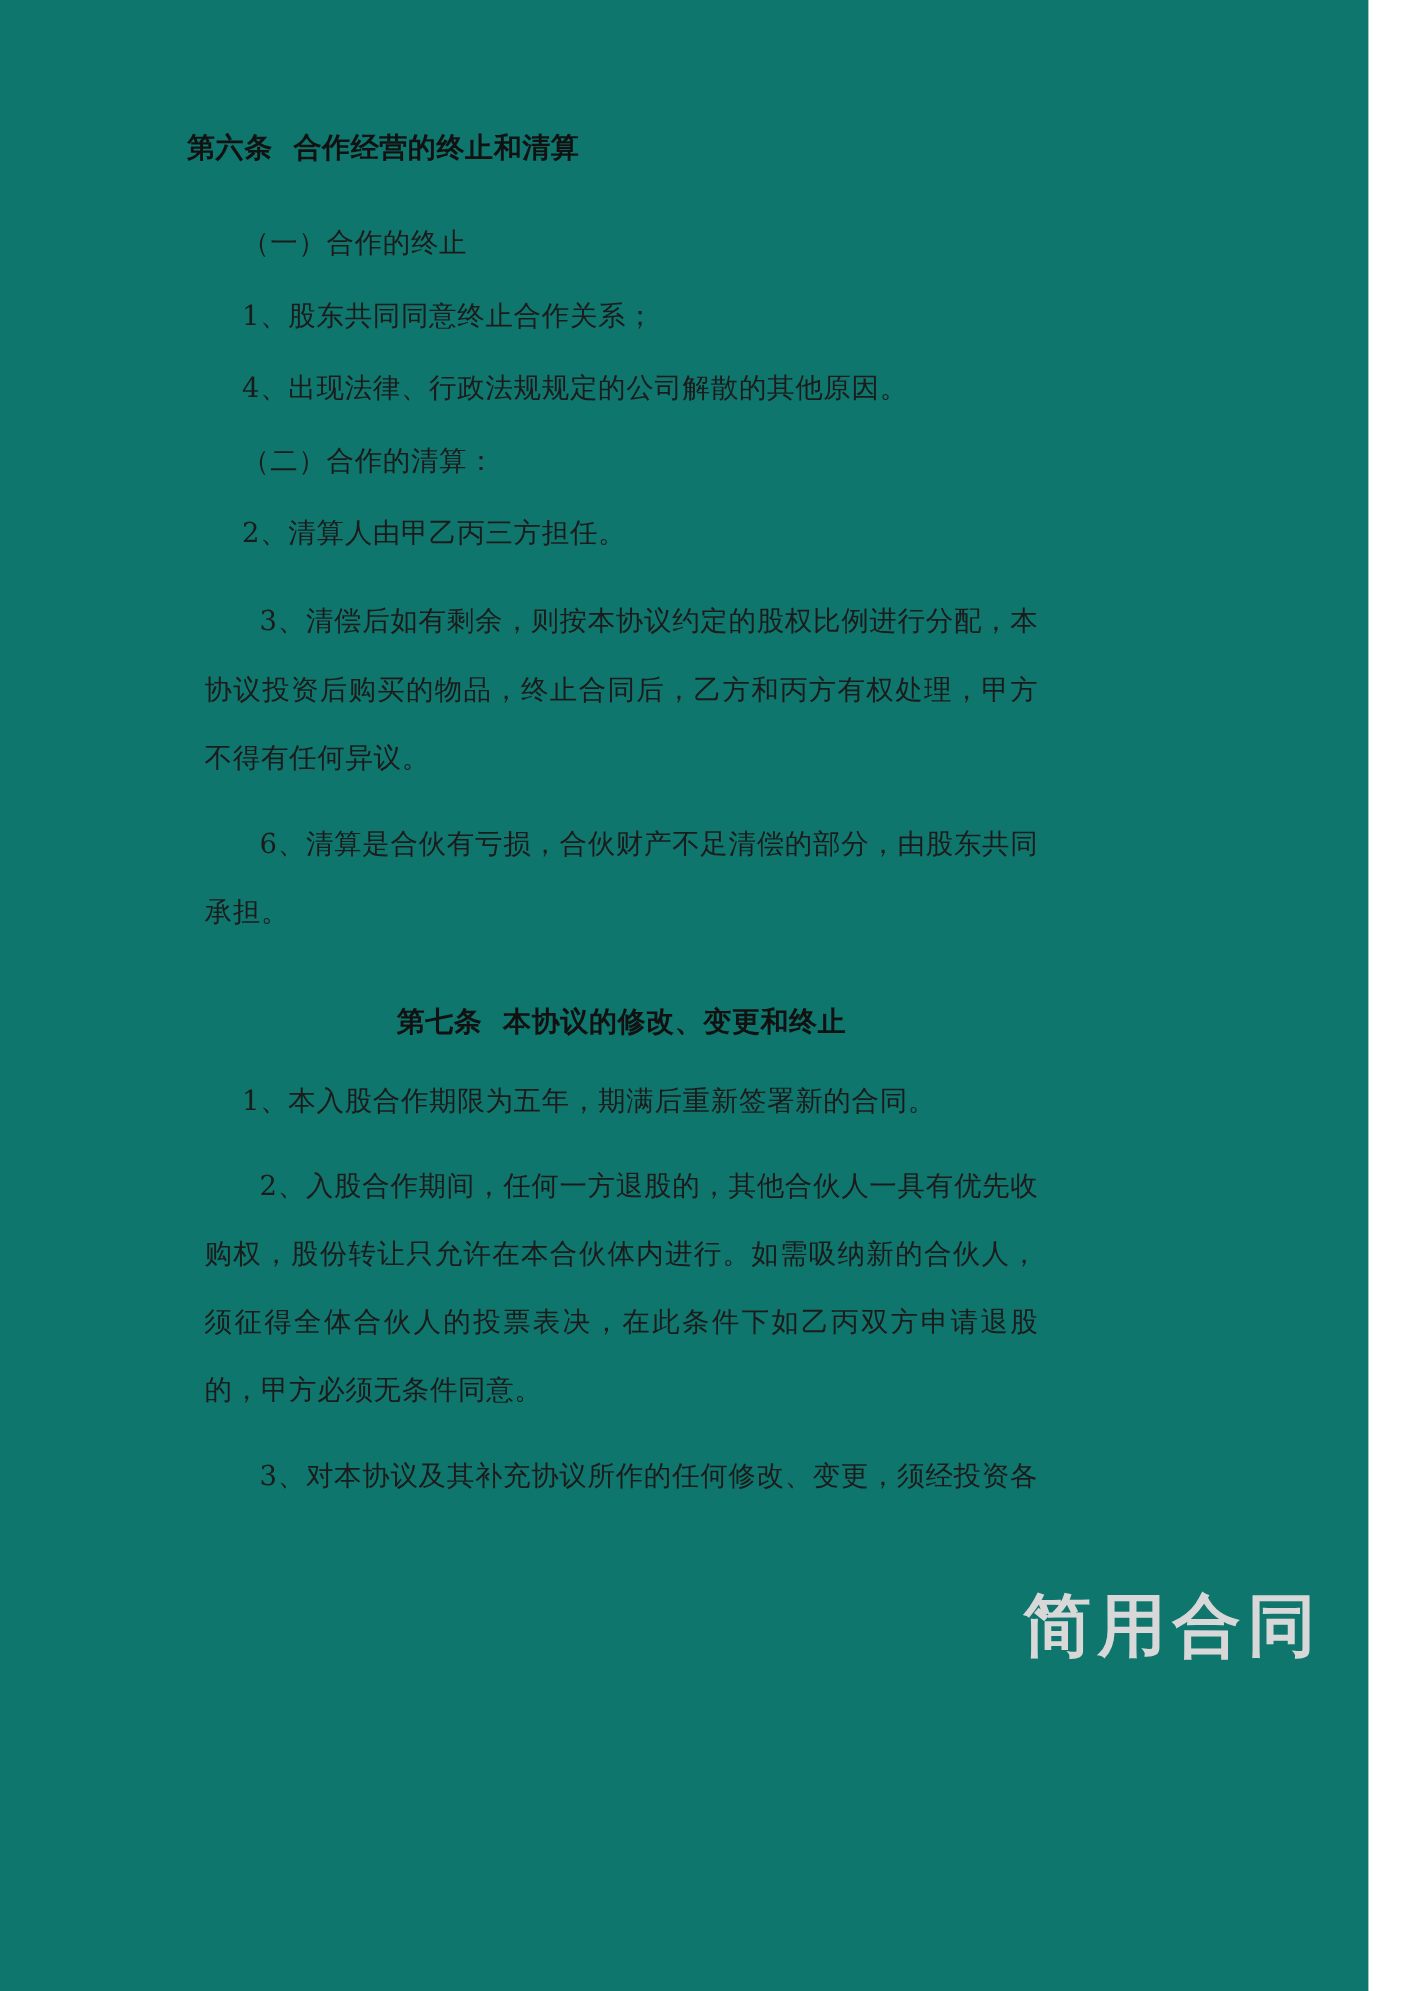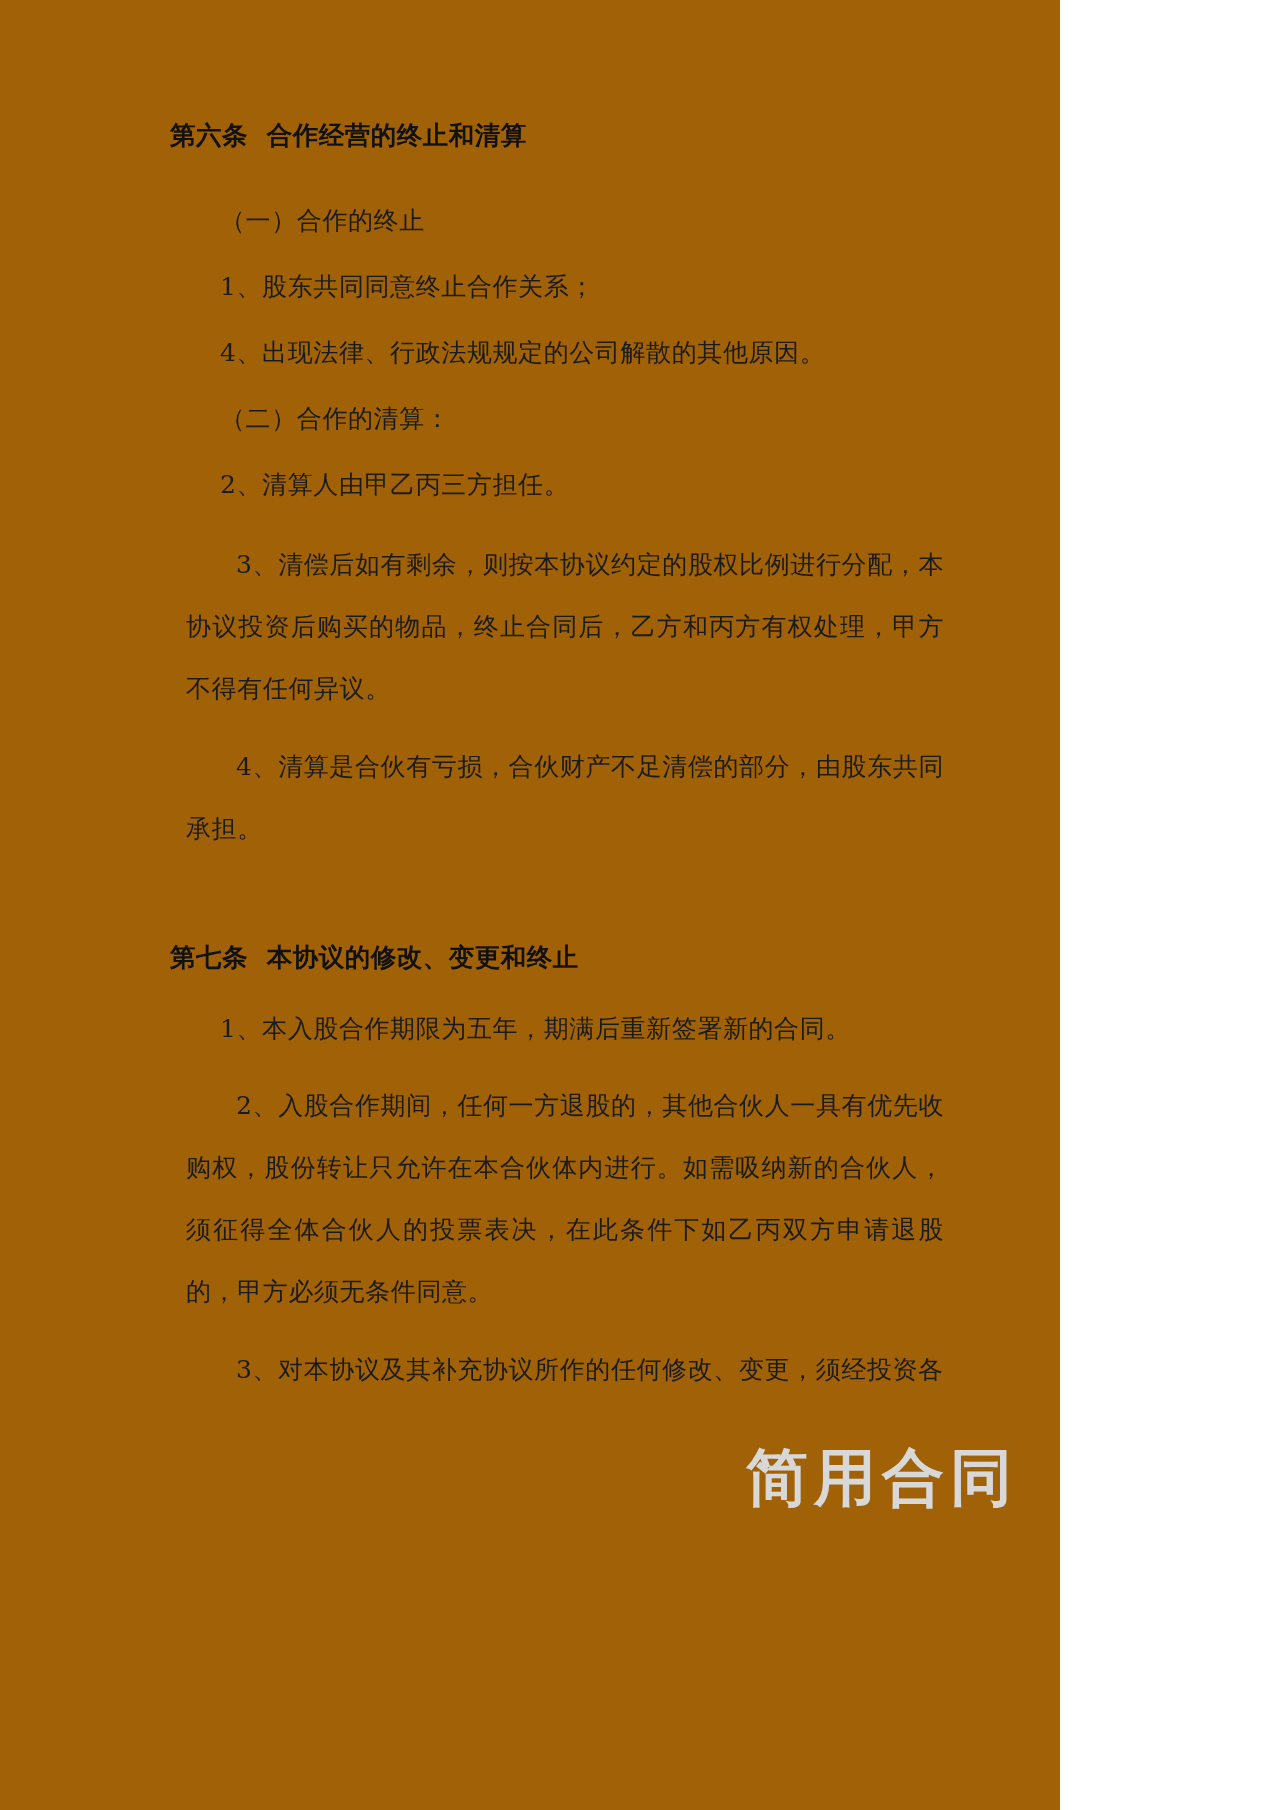--- a/index.html
+++ b/index.html
@@ -2,23 +2,23 @@
 <html><head>
 <meta charset="utf-8">
 <style>
   html, body {
     margin: 0;
     padding: 0;
     background: #ffffff;
   }
   .page {
     position: relative;
-    width: 1060px;
+    width: 1244px;
     height: 1810px;
-    background: #a16207;
+    background: #0f766e;
     overflow: hidden;
     font-family: "DejaVu Serif", "Liberation Serif", serif;
     color: #1a1a1a;
   }
   .content {
     position: absolute;
     left: 170px;
     top: 118px;
     width: 790px;
   }
@@ -26,22 +26,23 @@
     font-family: "DejaVu Sans", "Liberation Sans", sans-serif;
     font-weight: bold;
     font-size: 25.5px;
     letter-spacing: 0.5px;
     color: #111111;
     margin: 0 0 34px 0;
     line-height: 1.4;
     white-space: pre;
   }
   .heading-2 {
-    margin-top: 80px;
+    margin-top: 52px;
     margin-bottom: 24px;
+    text-align: center;
   }
   .para {
     font-size: 25px;
     line-height: 66px;
     margin: 0 0 0 0;
     color: #1b1b1b;
     letter-spacing: 0.6px;
     text-align: justify;
     text-justify: inter-ideograph;
   }
@@ -107,21 +108,21 @@
 
     <p class="para indent-2">4、出现法律、行政法规规定的公司解散的其他原因。</p>
 
     <p class="para indent-2">（二）合作的清算：</p>
 
 
     <p class="para indent-2">2、清算人由甲乙丙三方担任。</p>
 
     <p class="block-flow">3、清偿后如有剩余，则按本协议约定的股权比例进行分配，本协议投资后购买的物品，终止合同后，乙方和丙方有权处理，甲方不得有任何异议。</p>
 
-    <p class="block-flow">4、清算是合伙有亏损，合伙财产不足清偿的部分，由股东共同承担。</p>
+    <p class="block-flow">6、清算是合伙有亏损，合伙财产不足清偿的部分，由股东共同承担。</p>
 
     <h1 class="heading heading-2">第七条  本协议的修改、变更和终止</h1>
 
     <p class="para indent-2 tight">1、本入股合作期限为五年，期满后重新签署新的合同。</p>
 
     <p class="block-flow">2、入股合作期间，任何一方退股的，其他合伙人一具有优先收购权，股份转让只允许在本合伙体内进行。如需吸纳新的合伙人，须征得全体合伙人的投票表决，在此条件下如乙丙双方申请退股的，甲方必须无条件同意。</p>
 
     <p class="block-flow">3、对本协议及其补充协议所作的任何修改、变更，须经投资各</p>
 
   </div>

